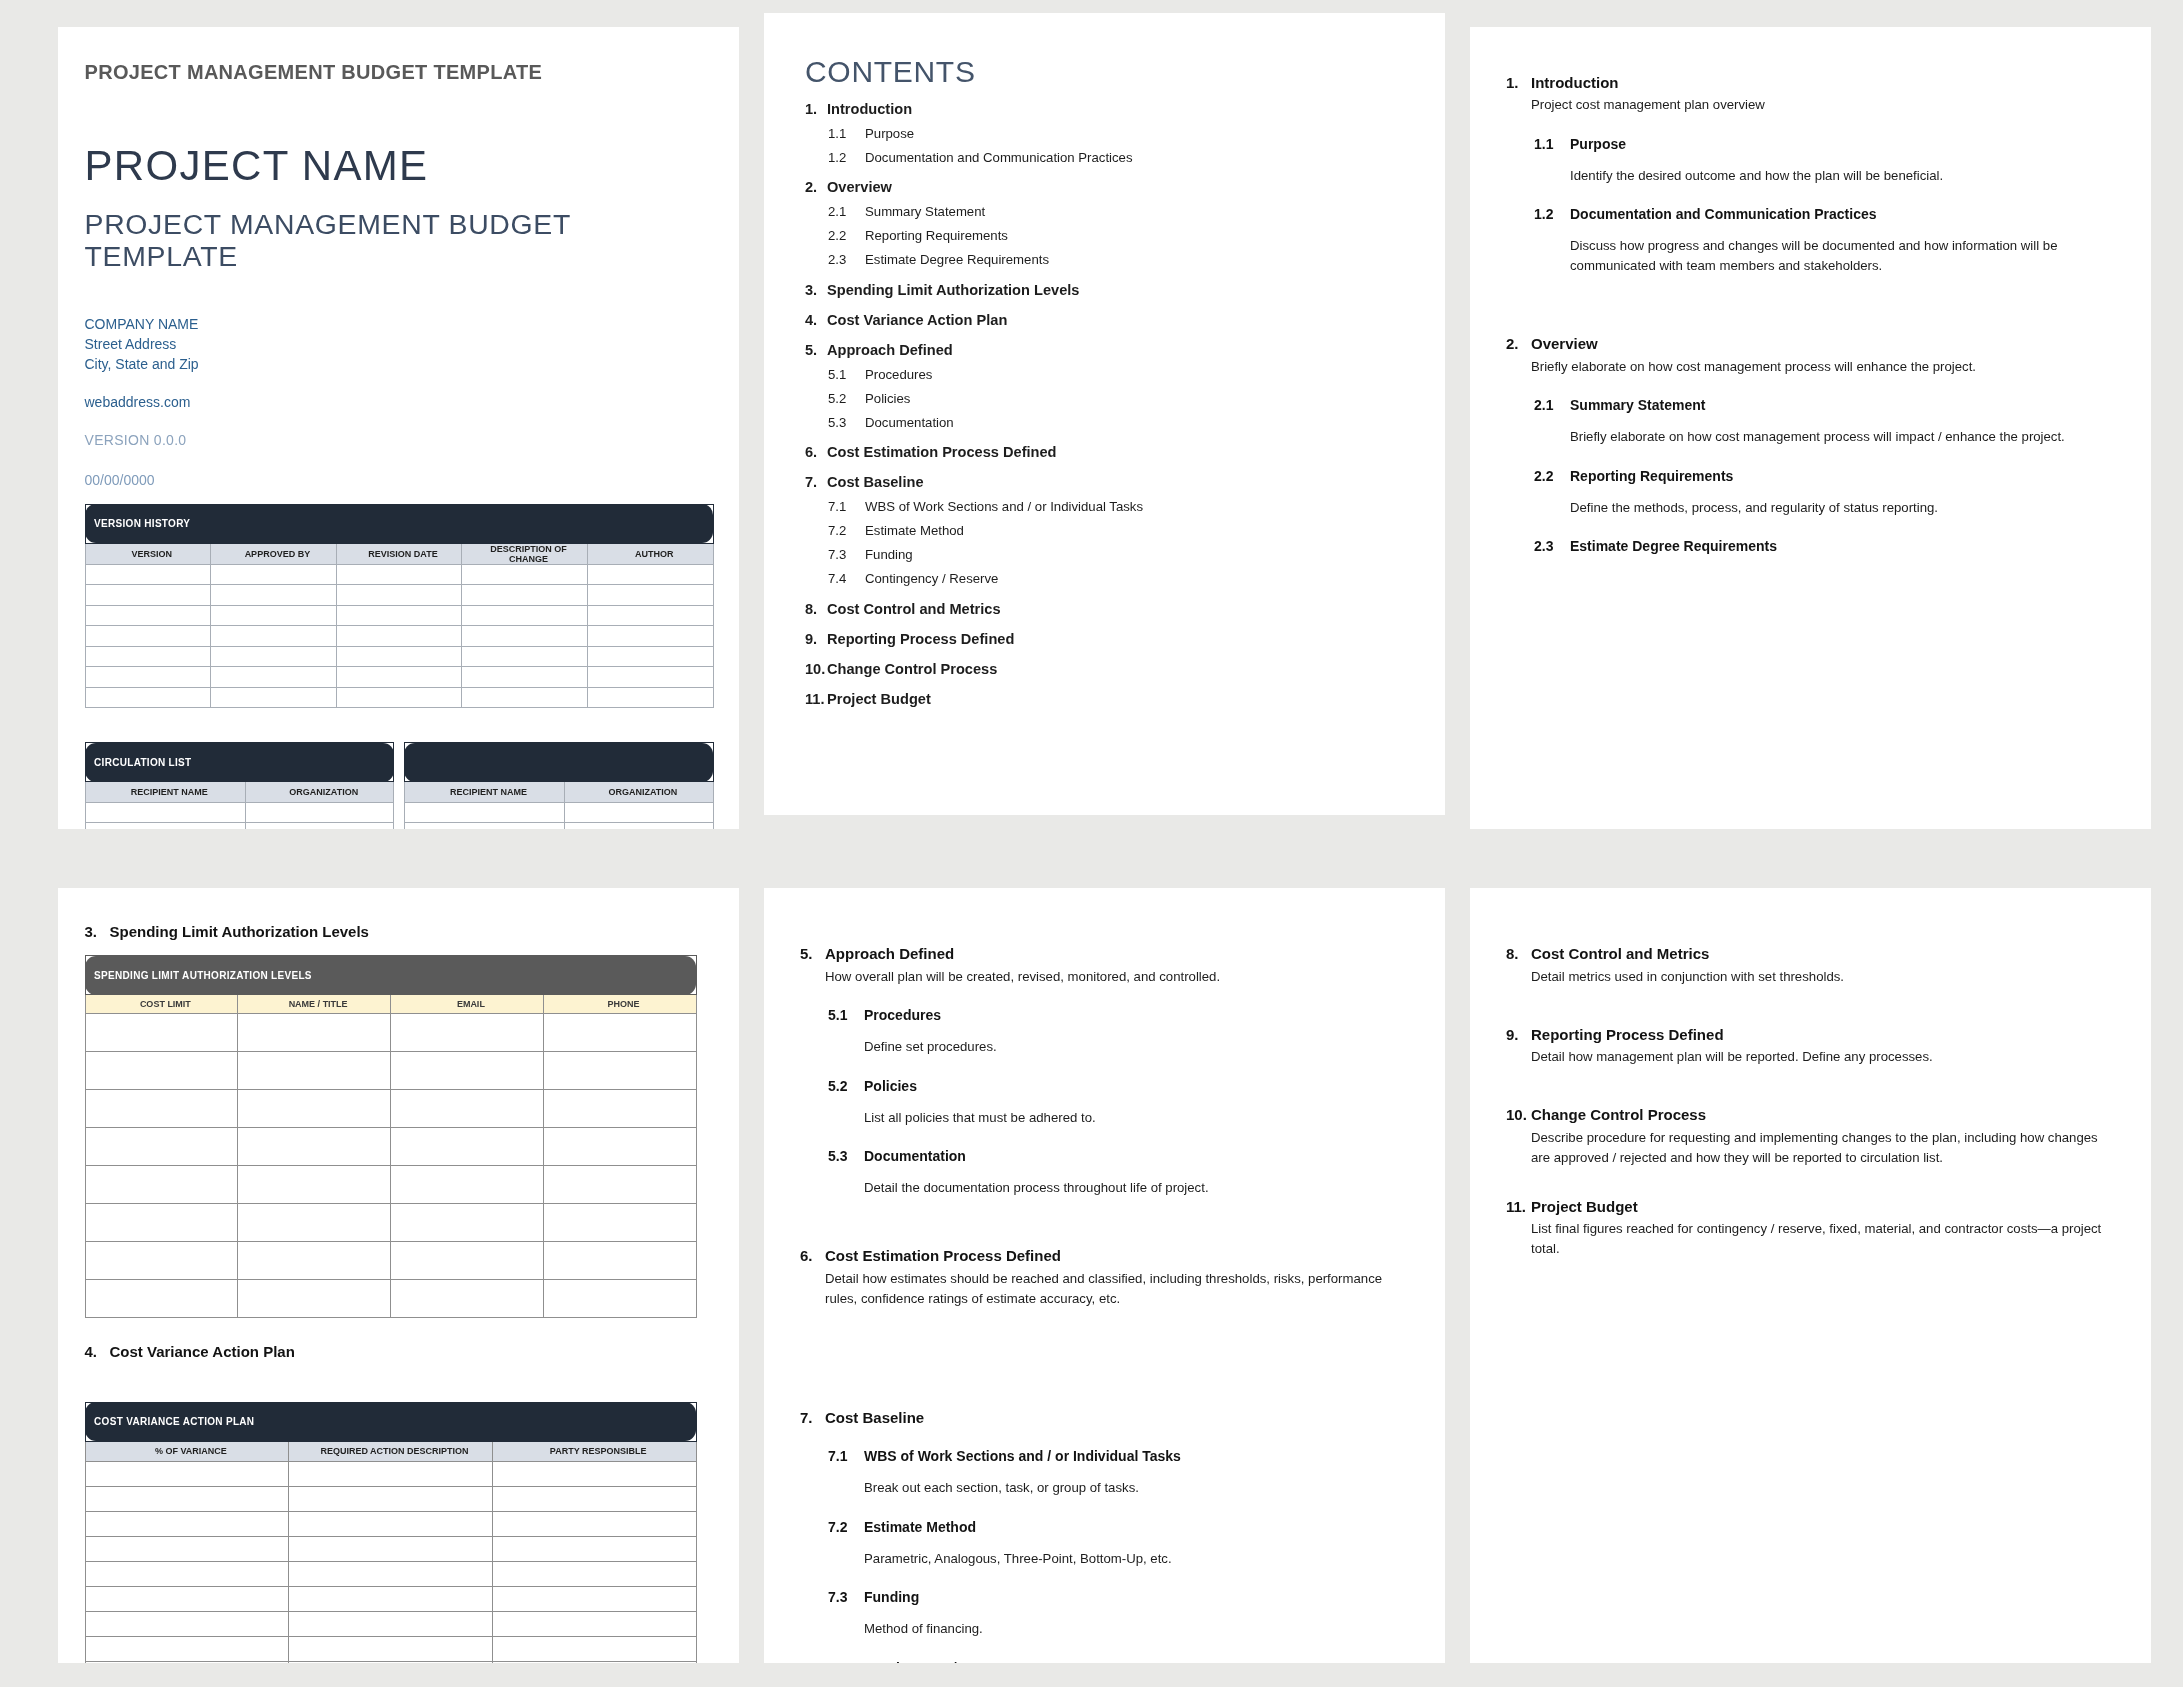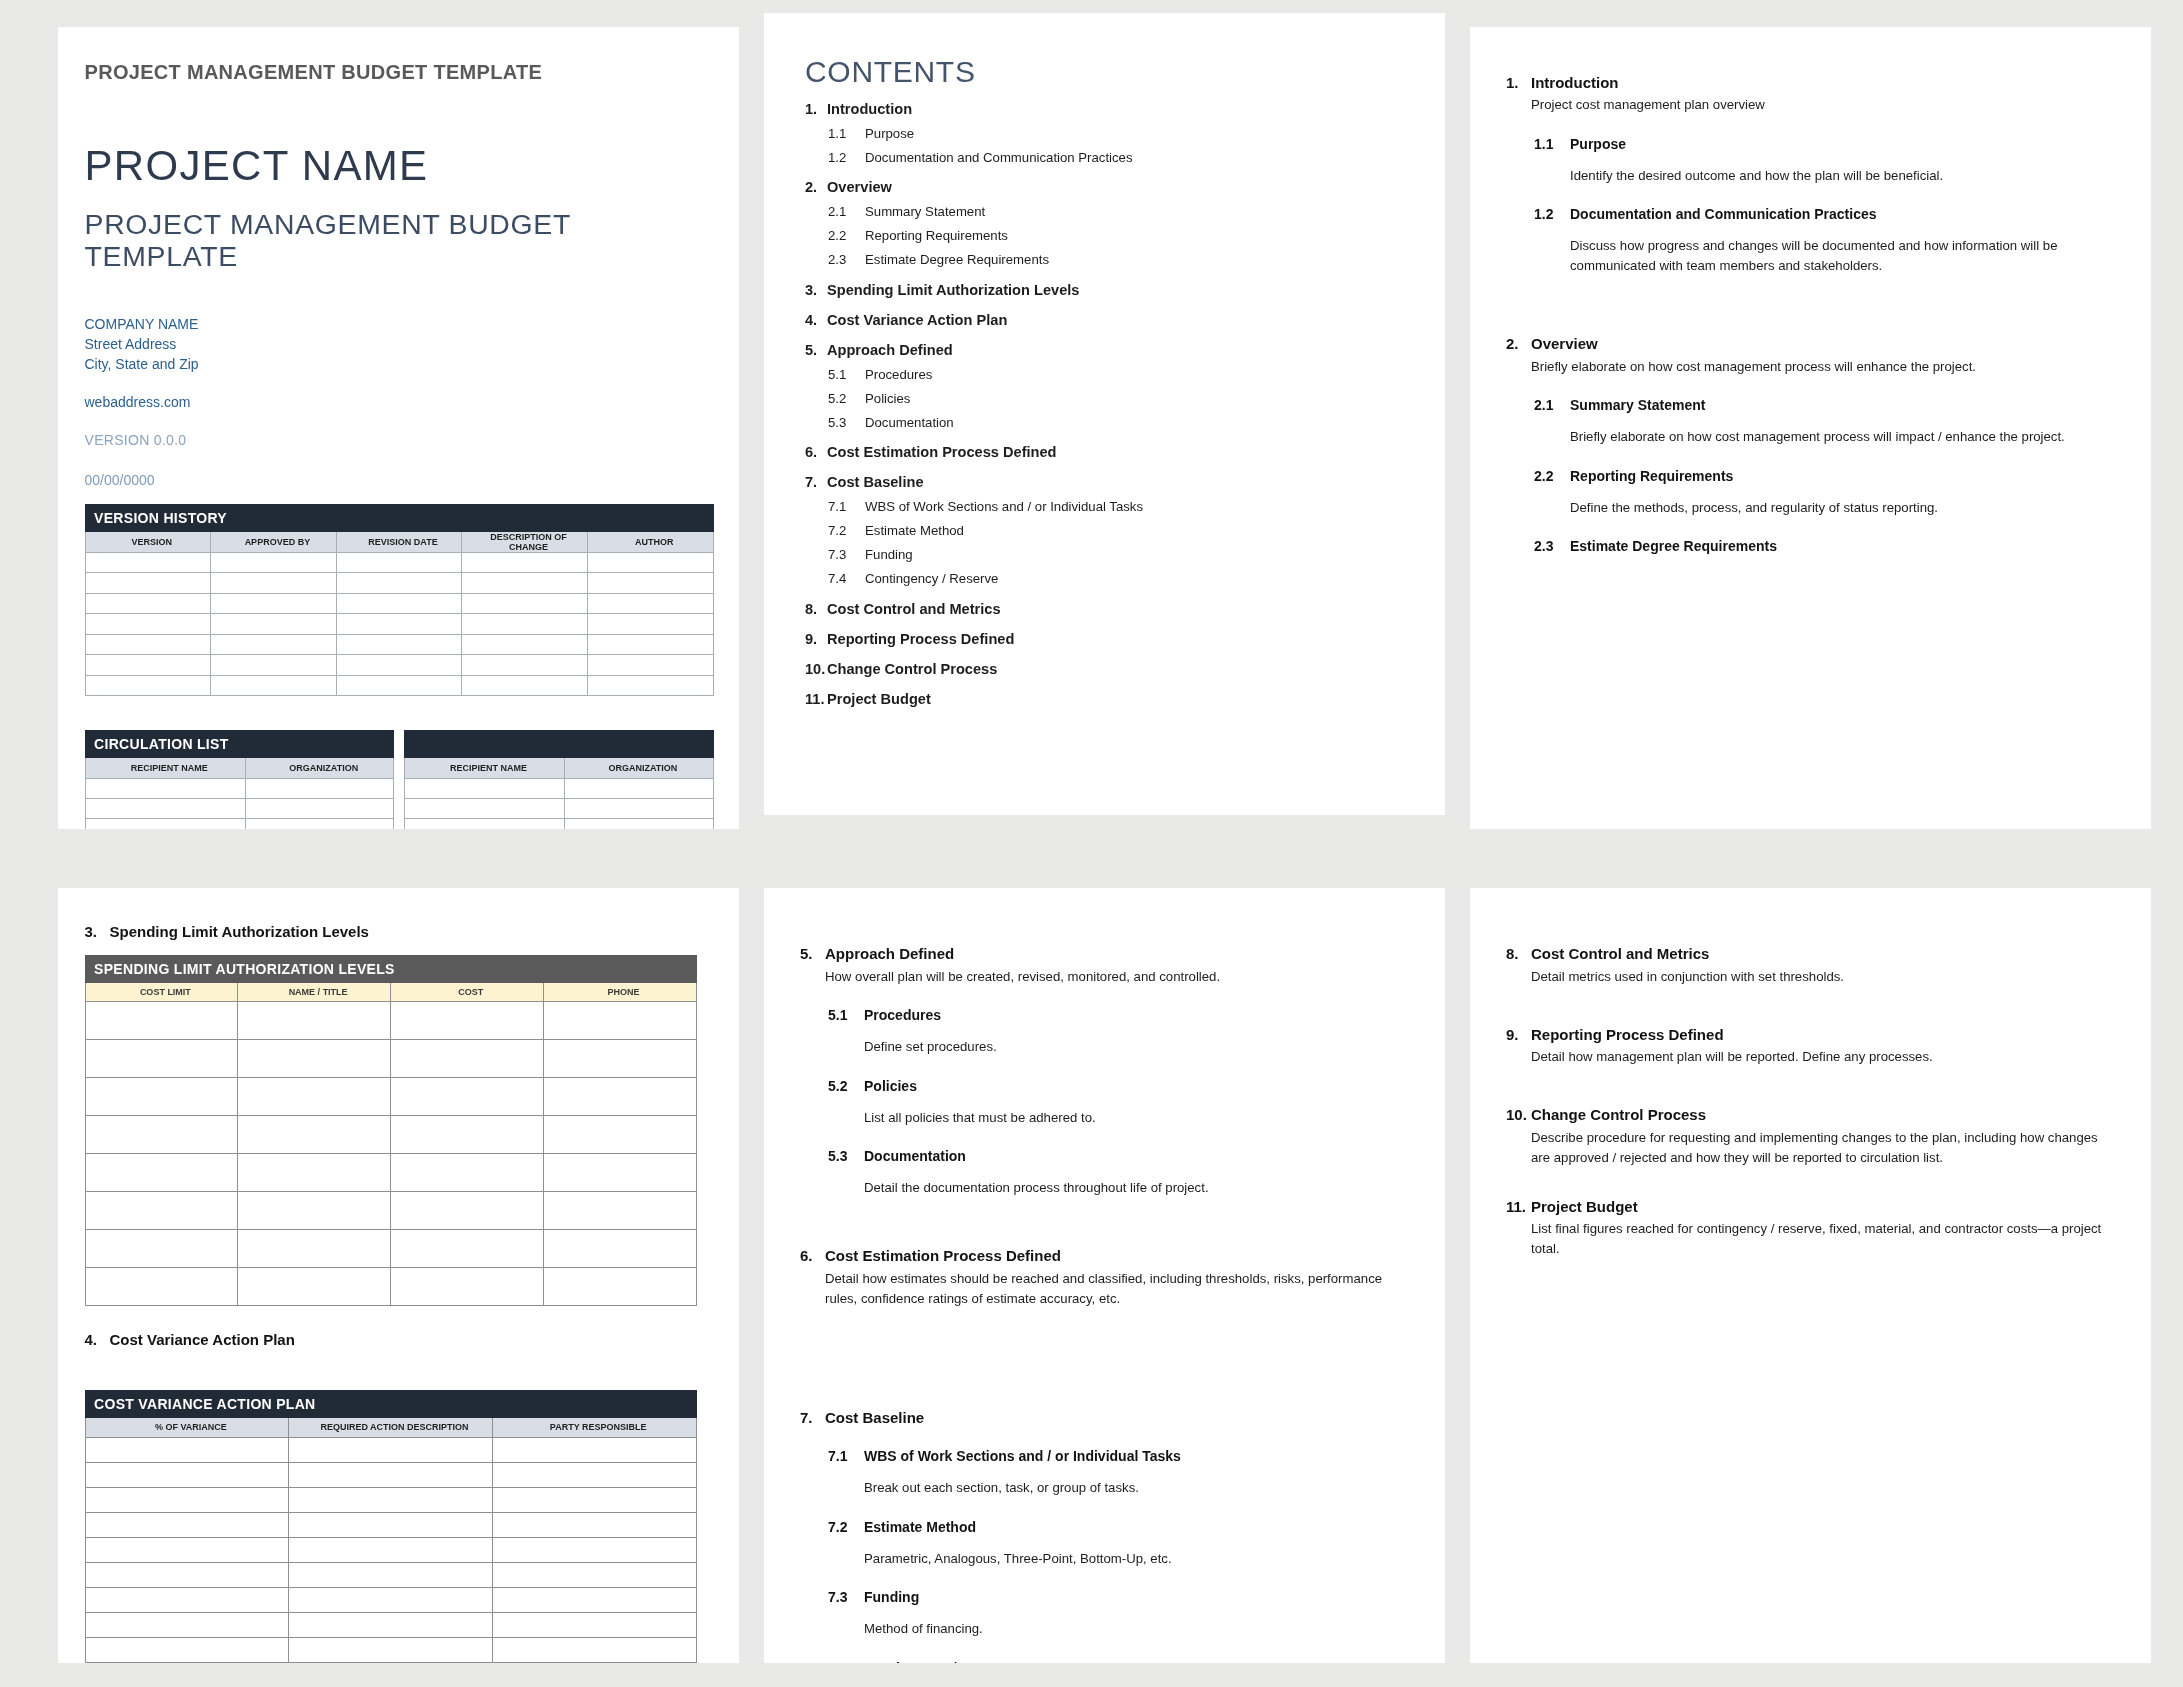--- a/index.html
+++ b/index.html
@@ -27,22 +27,22 @@
   .company{margin-top:42px;font-size:14px;line-height:20px;color:#2b5f8e}
   .web{margin-top:20px;font-size:14px;color:#2b5f8e}
   .version{margin-top:22px;font-size:14px;color:#8ca3bd;letter-spacing:0.3px}
   .date{margin-top:24px;font-size:14px;color:#7f9bba}
 
   
   table.tbl{border-collapse:collapse;table-layout:fixed}
   .tbl th,.tbl td{border:0.7px solid #a8aeb6;padding:0;box-sizing:border-box}
   .tbl tr.bar th{
     background:#212b38;border-color:#212b38;color:#fff;
-    font-size:14px;font-weight:700;text-align:left;padding-left:8.6px;
-    height:27px;letter-spacing:0.3px;
+    font-size:10px;font-weight:700;text-align:left;padding-left:8.6px;
+    height:39px;letter-spacing:0.3px;border-radius:11px;
   }
   .tbl tr.cols th{
     background:#d9dee6;color:#1f1f1f;font-size:9px;font-weight:700;
     text-align:center;padding-left:8px;
   }
   .vh{width:629px;margin-top:16px}
   .vh tr.cols th{height:21px}
   .vh tbody td{height:20.5px;background:#fff}
   .circwrap{display:flex;gap:9.3px;margin-top:34px;width:629px}
   .circ{flex:1}
@@ -377,21 +377,21 @@
     </div>
 
   <table class="tbl sl">
     <thead>
       <tr class="bar">
           <th colspan="4">SPENDING LIMIT AUTHORIZATION LEVELS</th>
         </tr>
       <tr class="cols">
         <th style="width:15%">COST LIMIT</th>
         <th style="width:31%">NAME / TITLE</th>
-        <th style="width:34%">COST</th>
+        <th style="width:34%">EMAIL</th>
         <th style="width:20%">PHONE</th>
       </tr>
     </thead>
     <tbody>
         <tr>
           <td></td>
           <td></td>
           <td></td>
           <td></td>
         </tr>

